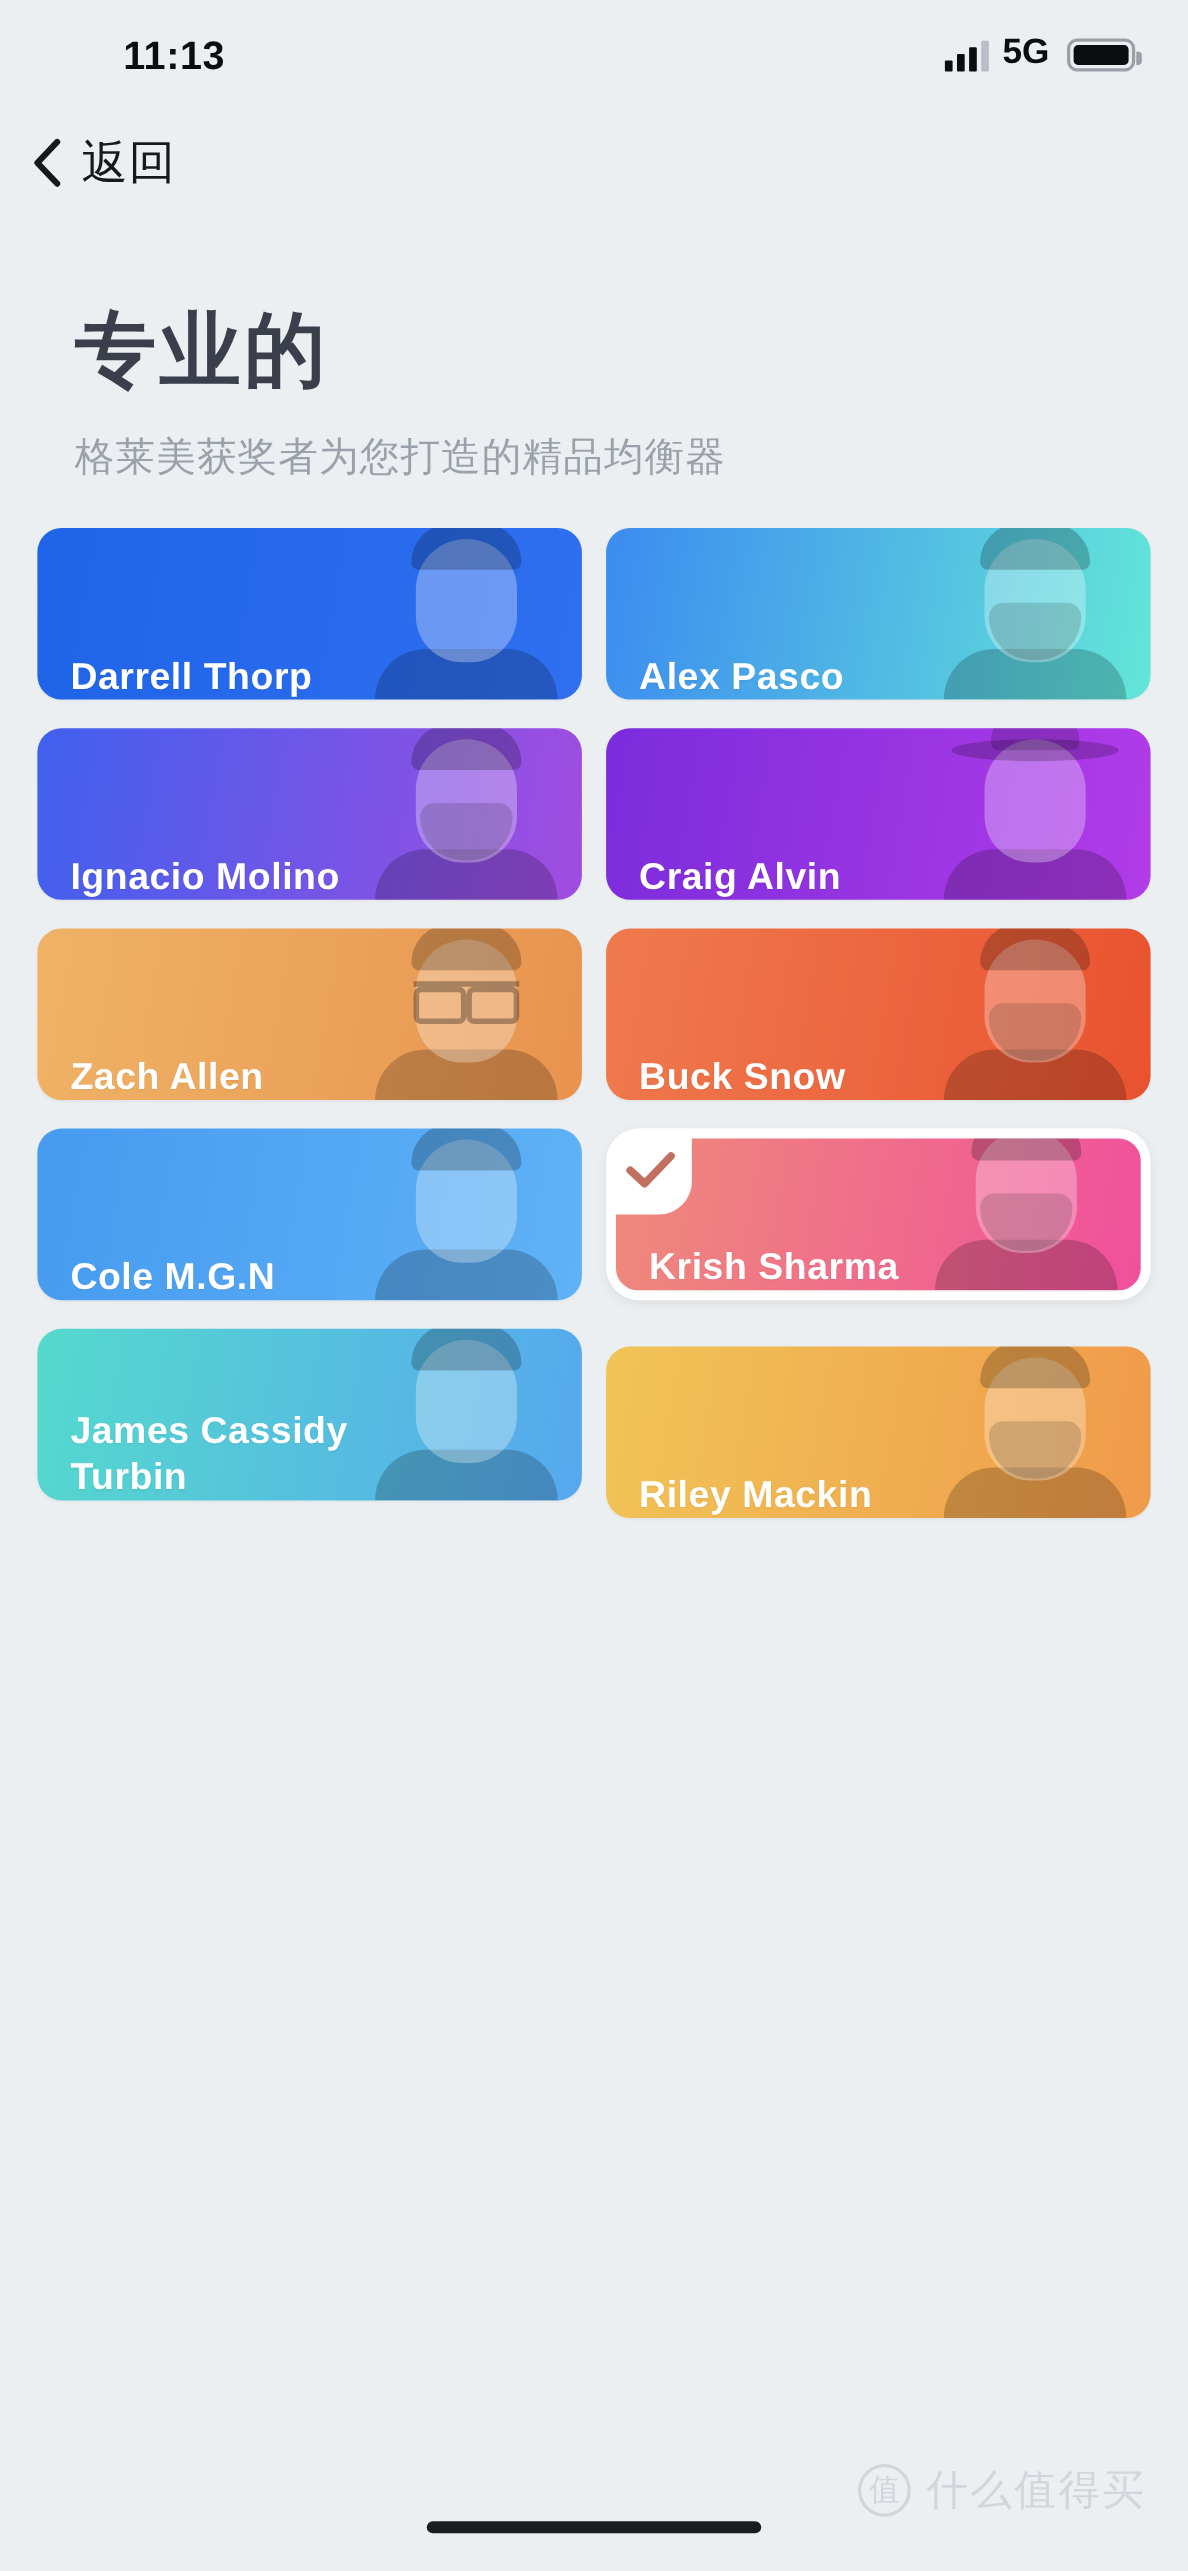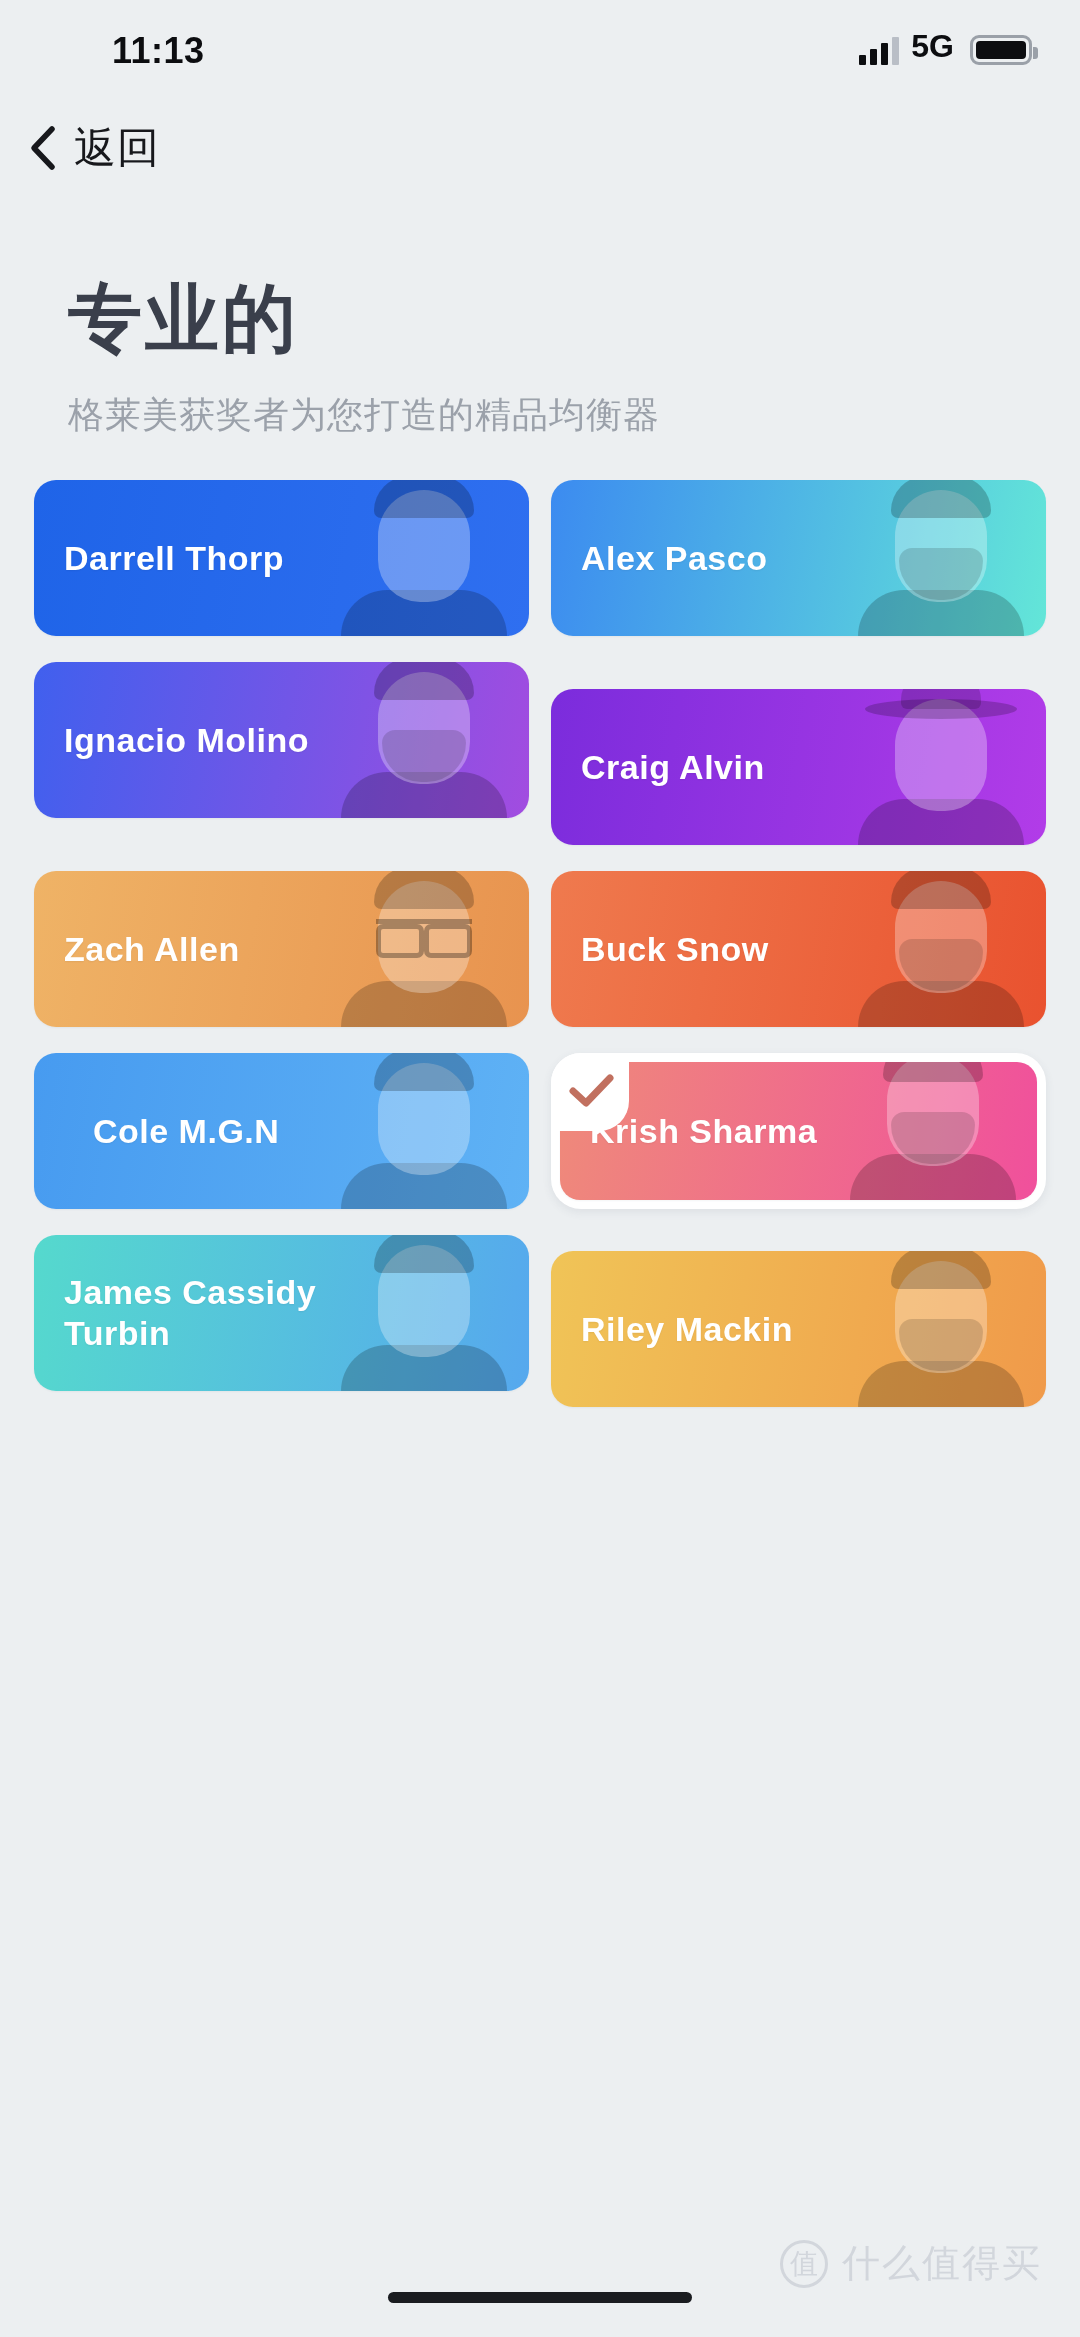--- a/index.html
+++ b/index.html
@@ -70,21 +70,21 @@
     display:grid;
     grid-template-columns:1fr 1fr;
     column-gap:22px;
     row-gap:26px;
   }
   .card{
     position:relative;
     height:156px;
     border-radius:22px;
     overflow:hidden;
-    display:flex; align-items:center;
+    display:flex; align-items:flex-end;
     cursor:pointer;
     box-shadow:0 1px 2px rgba(40,50,70,.05);
   }
   .card .name{
     position:relative; z-index:3;
     color:#fff; font-size:34px; font-weight:700;
     letter-spacing:.5px; line-height:1.22;
     padding-left:30px; padding-right:42%;
     text-shadow:0 1px 2px rgba(0,0,0,.06);
   }
@@ -241,21 +241,21 @@
         <div class="face">
           <span class="body"></span>
           <span class="head"></span>
           <span class="hair"></span>
           <span class="beard"></span>
         </div>
         <div class="name">Ignacio Molino</div>
       </div>
     </div>
     <div class="card-slot">
-      <div class="card" style="background: linear-gradient(100deg, rgb(123, 44, 220) 0%, rgb(178, 60, 232) 100%); margin-top: 27px;">
+      <div class="card" style="background: linear-gradient(100deg, rgb(123, 44, 220) 0%, rgb(178, 60, 232) 100%);">
         <div class="face hat">
           <span class="body"></span>
           <span class="head"></span>
           <span class="crown"></span>
           <span class="brim"></span>
         </div>
         <div class="name">Craig Alvin</div>
       </div>
     </div>
     <div class="card-slot">
@@ -274,21 +274,21 @@
         <div class="face">
           <span class="body"></span>
           <span class="head"></span>
           <span class="hair"></span>
           <span class="beard"></span>
         </div>
         <div class="name">Buck Snow</div>
       </div>
     </div>
     <div class="card-slot">
-      <div class="card" style="background: linear-gradient(100deg, rgb(71, 155, 240) 0%, rgb(95, 178, 245) 100%); padding-left: 29px;">
+      <div class="card" style="background: linear-gradient(100deg, rgb(71, 155, 240) 0%, rgb(95, 178, 245) 100%);">
         <div class="face">
           <span class="body"></span>
           <span class="head"></span>
           <span class="hair"></span>
         </div>
         <div class="name">Cole M.G.N</div>
       </div>
     </div>
     <div class="card-slot selected">
       <div class="card" style="background: linear-gradient(100deg, rgb(239, 138, 122) 0%, rgb(240, 80, 156) 100%);">

